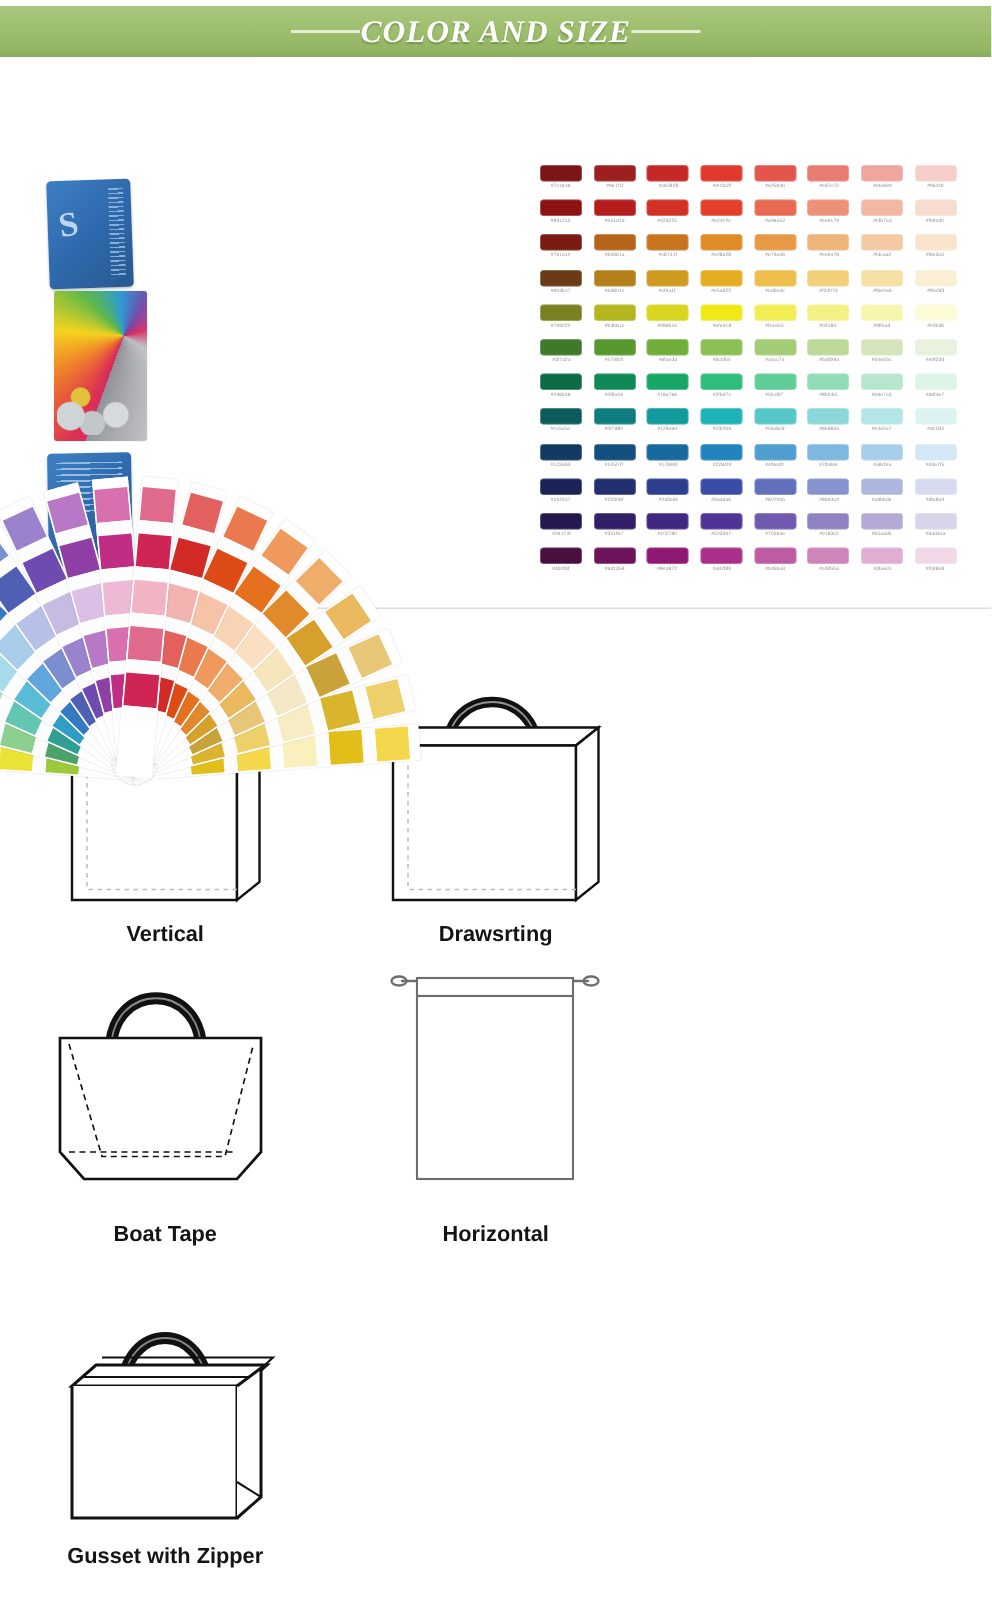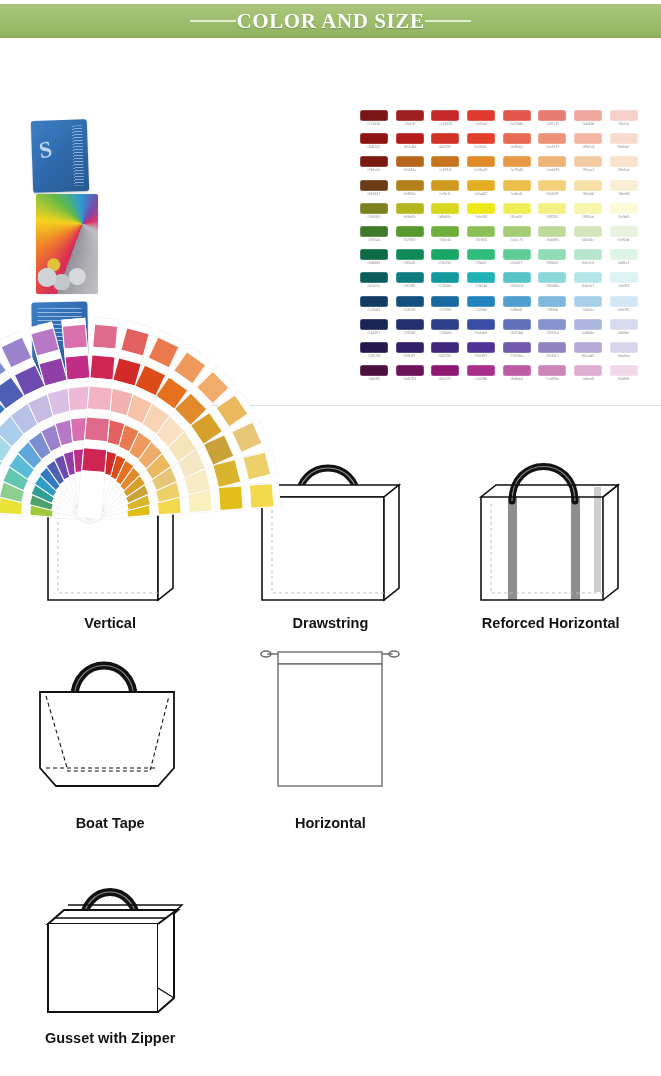--- a/index.html
+++ b/index.html
@@ -7,21 +7,21 @@
     width:661px;height:1076px;
     background:#ffffff;
     font-family:"Liberation Sans", sans-serif;
     overflow:hidden;
     position:relative;
   }
   
   .banner{
     position:absolute;left:0;top:4px;width:661px;height:34px;
     background:linear-gradient(to bottom,#a9c77c 0%, #9cbd6c 55%, #92b463 88%, #8aa95d 100%);
-    display:flex;align-items:center;justify-content:center;
+    display:flex;align-items:center;justify-content:center;font-style:italic;
   }
   .banner .rule{
     width:46px;height:0;border-top:2px solid #e7efd8;opacity:.95;
   }
   .banner .title{
     font-family:"Liberation Serif", serif;
     font-weight:bold;
     font-size:21px;
     letter-spacing:.6px;
     color:#ffffff;
@@ -799,45 +799,23 @@
             <path d="M68 76 C68 32, 128 32, 128 76" stroke="#fff" stroke-width="1.2" fill="none" opacity=".55"></path>
             <path d="M32 72 L154 72 L169 60 L47 60 Z" fill="#fff"></path>
             <path d="M32 72 L32 175 L154 175 L154 72 Z" fill="#fff"></path>
             <path d="M154 72 L169 60 L169 163 L154 175 Z" fill="#fff"></path>
           </g>
           <g fill="none" stroke="#bdbdbd" stroke-width="1" stroke-dasharray="3 3">
             <path d="M42 79 L42 168 L154 168"></path>
           </g>
         </svg>
       </div>
-      <div class="bag-label">Drawstring</div>
+      <div class="bag-label">Drawsrting</div>
     </div>
 
-    <div class="bag-cell">
-      <div class="bag-art">
-        <svg width="200" height="190" viewBox="0 0 200 190">
-          <g>
-            <rect x="57" y="72" width="9" height="103" fill="#8e8e8e"></rect>
-            <rect x="120" y="72" width="9" height="103" fill="#8e8e8e"></rect>
-            <rect x="143" y="62" width="7" height="105" fill="#cfcfcf"></rect>
-          </g>
-          <g fill="none" stroke="#111" stroke-width="1.6">
-            <path d="M61 76 C61 30, 124 30, 124 76" stroke="#111" stroke-width="7" stroke-linecap="round"></path>
-            <path d="M61 76 C61 30, 124 30, 124 76" stroke="#fff" stroke-width="1.2" fill="none" opacity=".5"></path>
-            <path d="M30 72 L152 72 L167 60 L45 60 Z" fill="none"></path>
-            <path d="M30 72 L30 175 L152 175 L152 72" fill="none"></path>
-            <path d="M152 72 L167 60 L167 163 L152 175" fill="none"></path>
-          </g>
-          <g fill="none" stroke="#bdbdbd" stroke-width="1" stroke-dasharray="3 3">
-            <path d="M40 79 L40 168 L152 168"></path>
-          </g>
-        </svg>
-      </div>
-      <div class="bag-label">Reforced Horizontal</div>
-    </div>
   </div>
 
   <div class="bag-row" style="height:200px;">
 
     <div class="bag-cell">
       <div class="bag-art">
         <svg width="200" height="175" viewBox="0 0 200 175">
           <g fill="none" stroke="#111" stroke-width="1.8">
             <path d="M64 60 C64 14, 124 14, 124 60" stroke="#111" stroke-width="8" stroke-linecap="round"></path>
             <path d="M64 60 C64 14, 124 14, 124 60" stroke="#fff" stroke-width="1.2" opacity=".5"></path>

